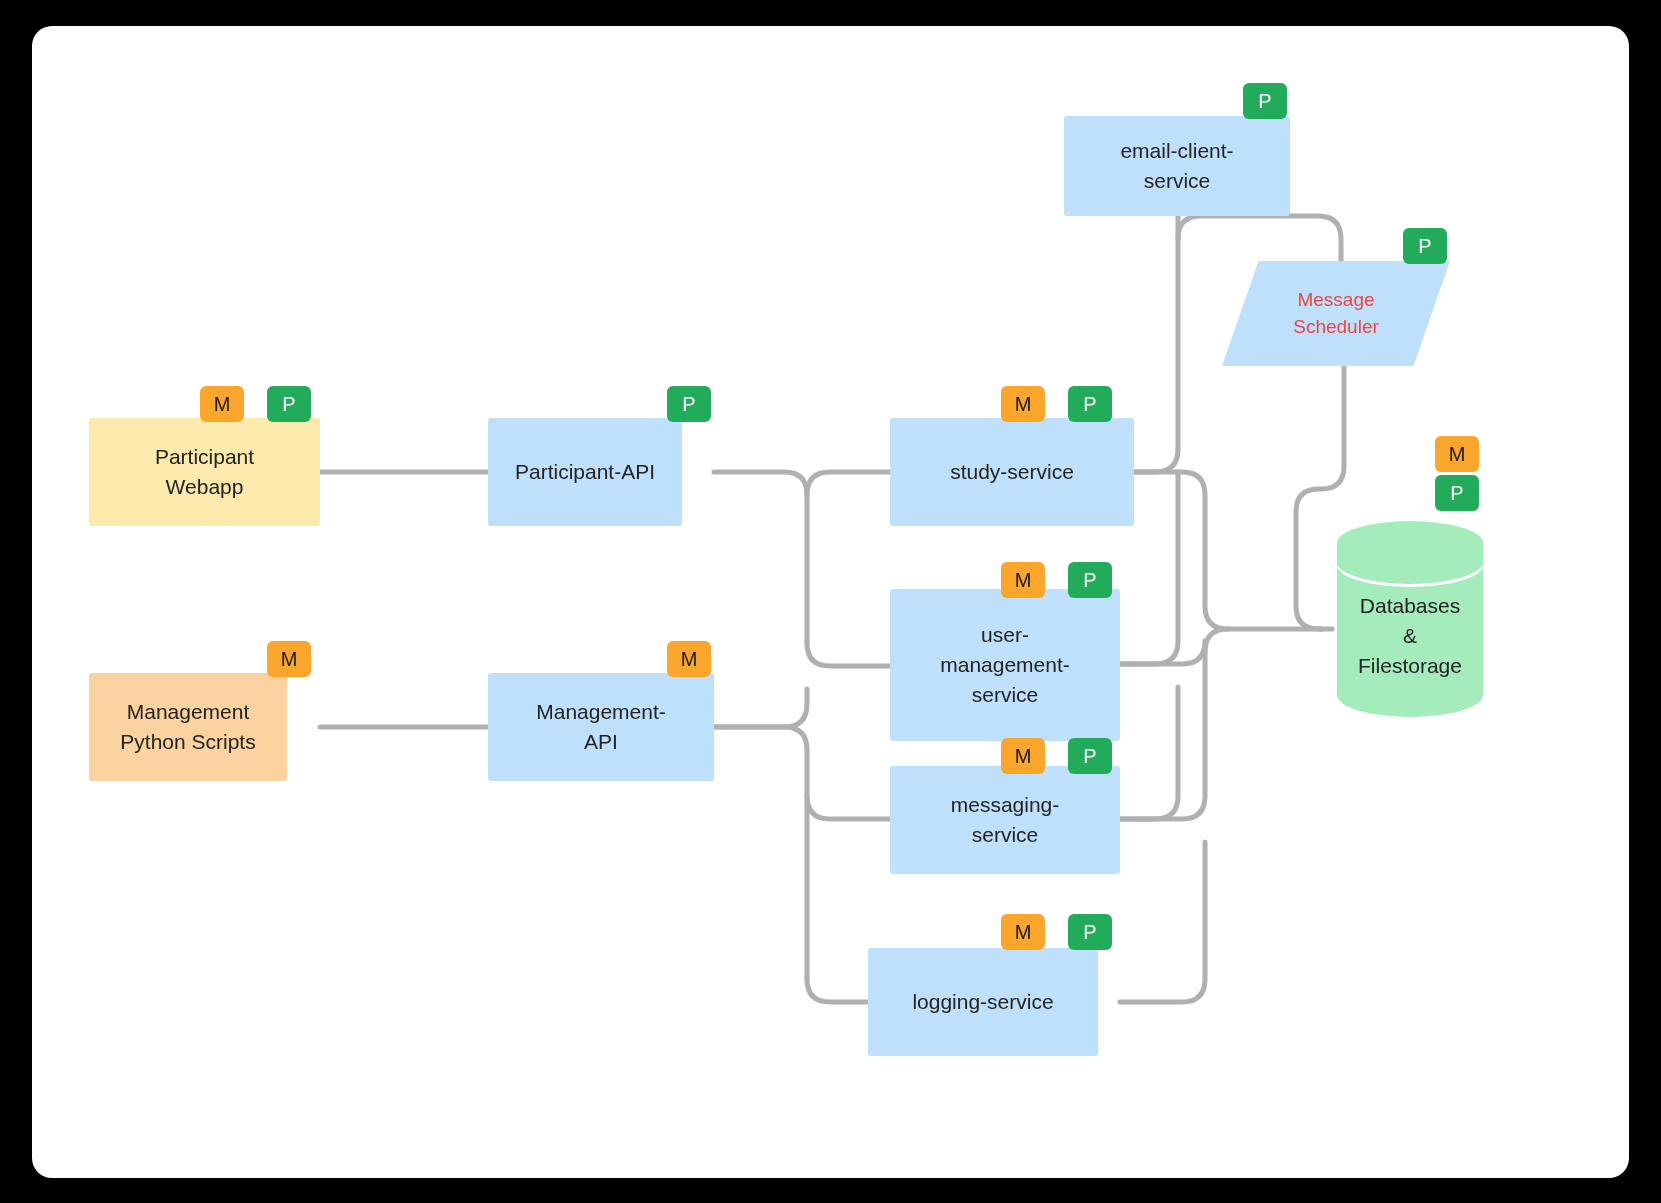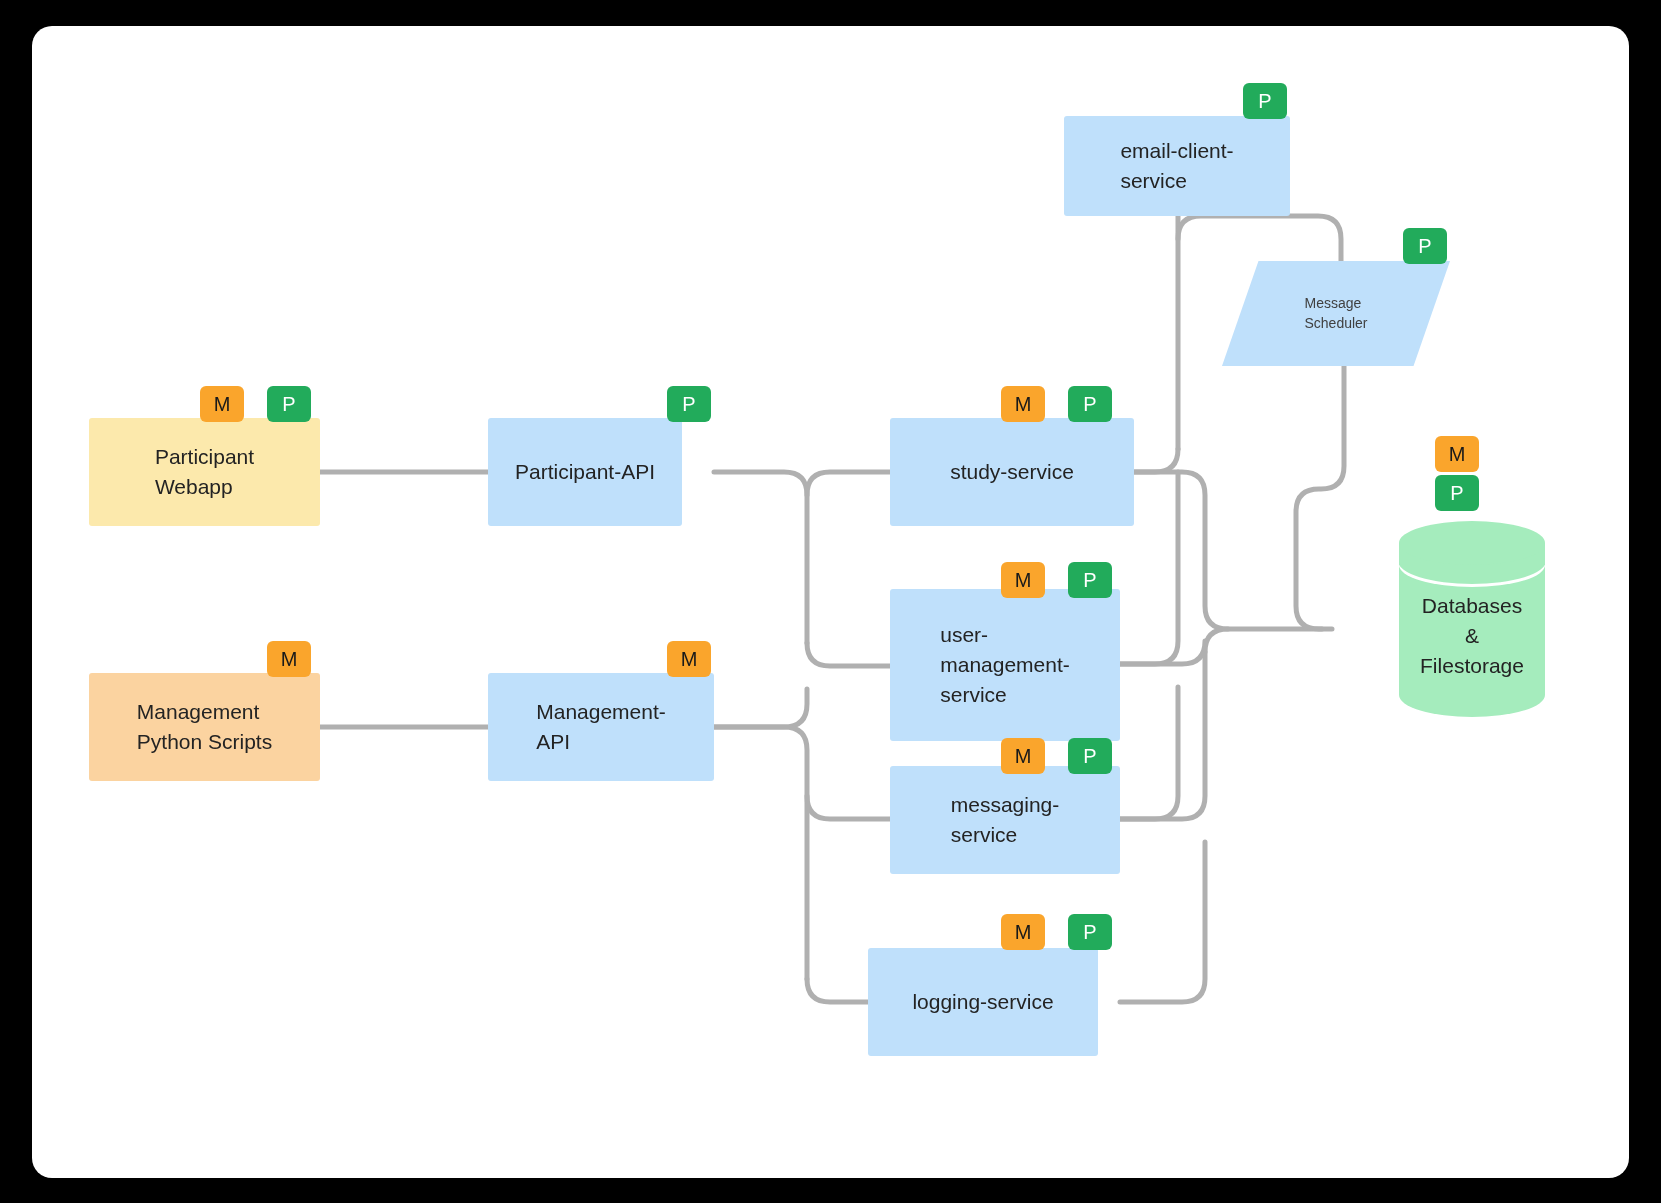--- a/index.html
+++ b/index.html
@@ -52,21 +52,21 @@
   .component .bar-r { right: 0; }
   .component .label {
     position: absolute;
     left: 18px;
     right: 18px;
     top: 0;
     bottom: 0;
     display: flex;
     align-items: center;
     justify-content: center;
-    text-align: left;
+    text-align: center;
     font-size: 21px;
     line-height: 1.42;
     color: #232323;
     z-index: 3;
     white-space: pre-line;
   }
   .blue .body, .blue .bar-l, .blue .bar-r { background: #bfe0fb; }
   .blue .body { background: #bfe0fb; }
   .yellow .body, .yellow .bar-l, .yellow .bar-r { background: #fce9ac; }
   .yellow .body { background: #fce9ac; }
@@ -99,24 +99,24 @@
     height: 100%;
     background: #bfe0fb;
     clip-path: polygon(16% 0%, 100% 0%, 84% 100%, 0% 100%);
   }
   .parallelogram .label {
     position: absolute;
     left: 0; right: 0; top: 0; bottom: 0;
     display: flex;
     align-items: center;
     justify-content: center;
-    text-align: left;
-    font-size: 14px;
+    text-align: center;
+    font-size: 19px;
     line-height: 1.42;
-    color: #404040;
+    color: #ef4444;
     white-space: pre-line;
     z-index: 3;
   }
 
   
   .cylinder { position: absolute; }
   .cylinder .cyl-body {
     position: absolute;
     left: 0; right: 0;
     top: 22px;
@@ -206,21 +206,21 @@
   <div class="node component yellow" style="left:57px; top:392px; width:231px; height:108px;padding-left:24px;">
     <div class="bar-l"></div>
     <div class="bar-r"></div>
     <div class="body"></div>
     <div class="label">Participant
 Webapp</div>
   </div>
   <div class="badge badge-m" style="left:168px; top:360px;">M</div>
   <div class="badge badge-p" style="left:235px; top:360px;">P</div>
 
-  <div class="node component orange" style="left:57px; top:647px; width:231px; height:108px;">
+  <div class="node component orange" style="left:57px; top:647px; width:198px; height:108px;">
     <div class="bar-l"></div>
     <div class="bar-r"></div>
     <div class="body"></div>
     <div class="label">Management
 Python Scripts</div>
   </div>
   <div class="badge badge-m" style="left:235px; top:615px;">M</div>
 
   <div class="node component blue" style="left:456px; top:392px; width:194px; height:108px;">
     <div class="bar-l"></div>
@@ -287,21 +287,21 @@
   </div>
   <div class="badge badge-p" style="left:1211px; top:57px;">P</div>
 
   <div class="parallelogram" style="left:1190px; top:235px; width:228px; height:105px;">
     <div class="shape"></div>
     <div class="label">Message
 Scheduler</div>
   </div>
   <div class="badge badge-p" style="left:1371px; top:202px;">P</div>
 
-  <div class="cylinder" style="left:1367px; top:495px; width:146px; height:196px;">
+  <div class="cylinder" style="left:1305px; top:495px; width:146px; height:196px;">
     <div class="cyl-bottom"></div>
     <div class="cyl-body"></div>
     <div class="cyl-top"></div>
     <div class="cyl-rim"></div>
     <div class="label">Databases
 &amp;
 Filestorage</div>
   </div>
   <div class="badge badge-m" style="left:1403px; top:410px;">M</div>
   <div class="badge badge-p" style="left:1403px; top:449px;">P</div>

